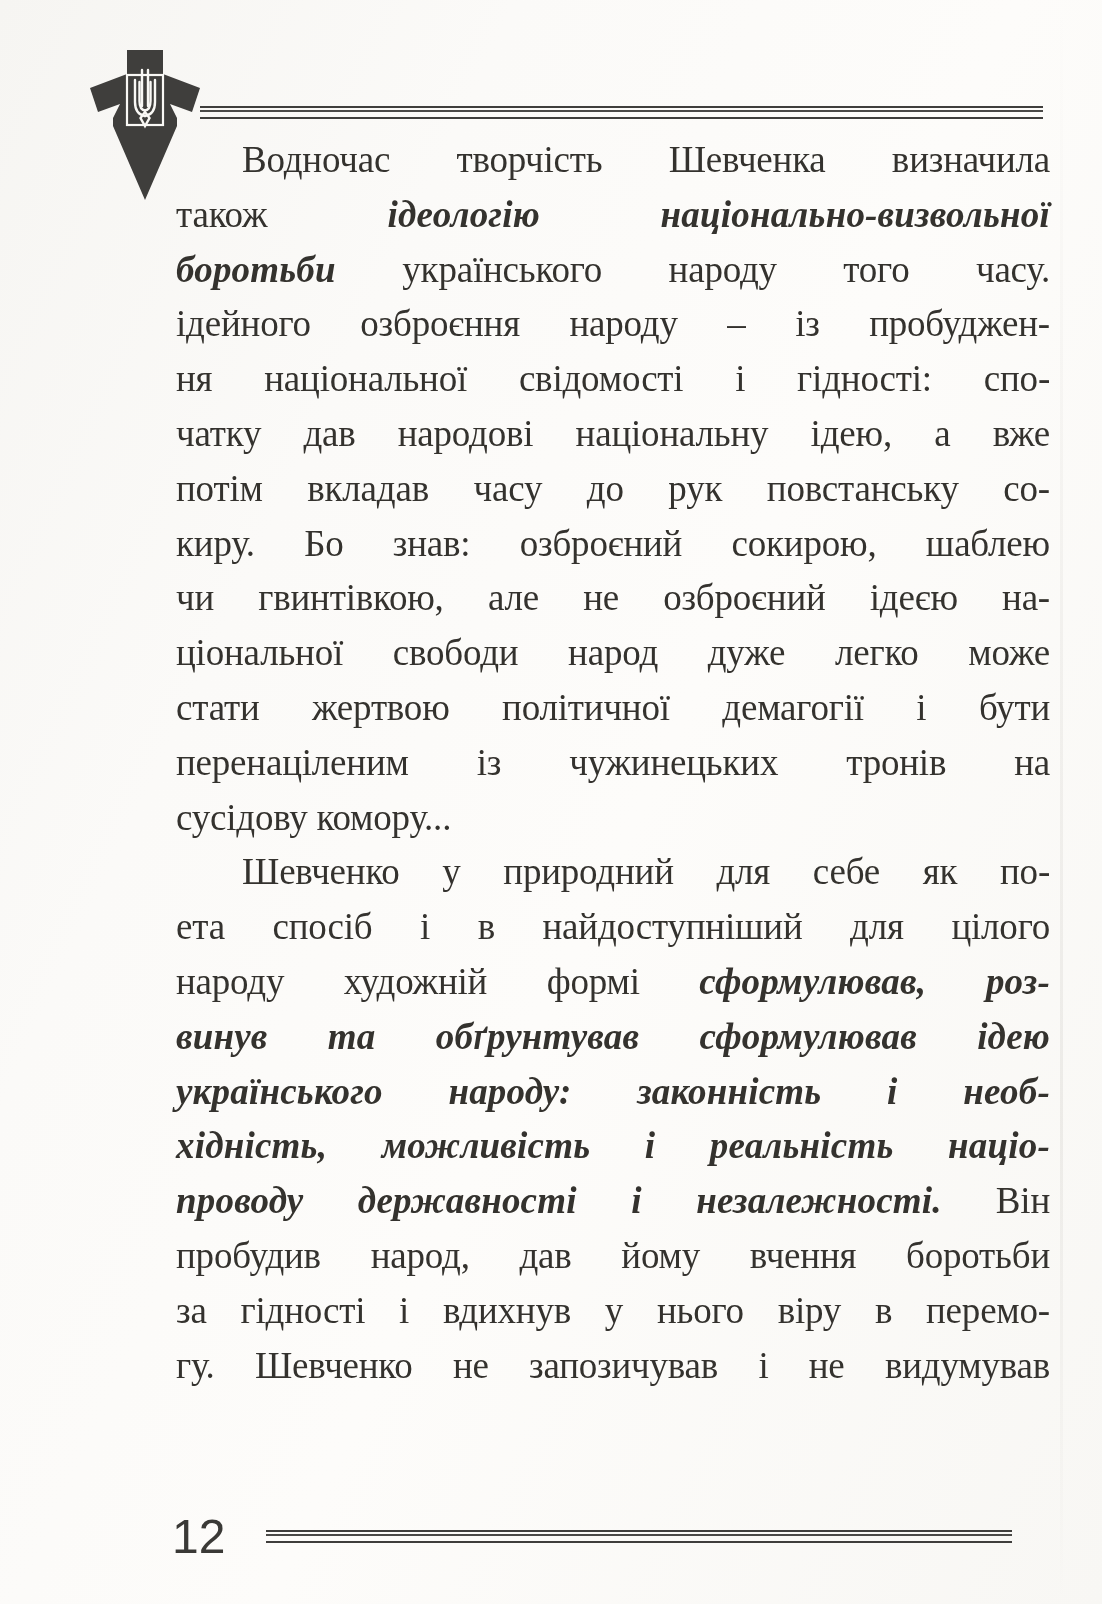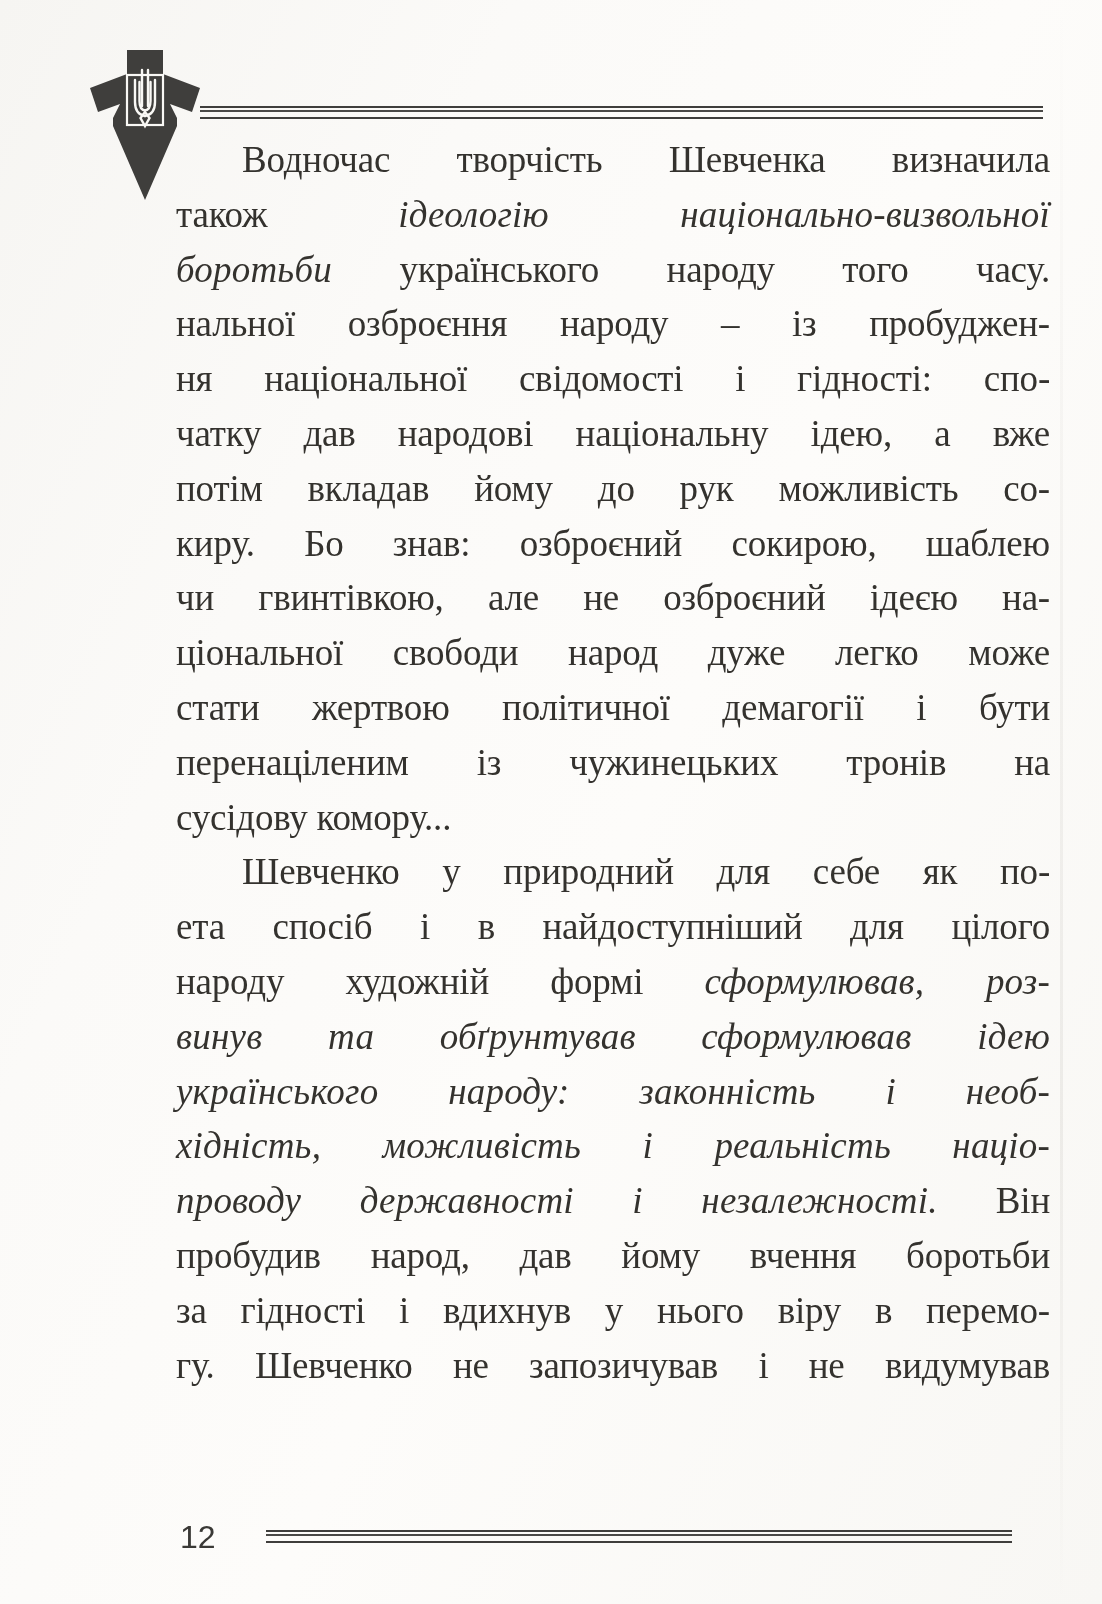--- a/index.html
+++ b/index.html
@@ -74,30 +74,30 @@
     white-space: nowrap;
   }
   .line.indent {
     padding-left: 66px;
   }
   .line.para-end {
     text-align-last: left;
   }
   .em {
     font-style: italic;
-    font-weight: 400;
+    font-weight: 700;
     letter-spacing: 0.2px;
   }
   
   .page-number {
     position: absolute;
-    left: 180px;
+    left: 172px;
     top: 1516px;
     font-family: "Liberation Sans", "DejaVu Sans", sans-serif;
-    font-size: 32px;
+    font-size: 48px;
     line-height: 42px;
     color: #3a3936;
   }
   
   .scan-streak {
     position: absolute;
     left: 1060px;
     top: 0;
     width: 3px;
     height: 1604px;
@@ -122,24 +122,24 @@
       <path d="M55,62 L50.5,68 L55,76 L59.5,68 Z"></path>
     </g>
   </svg>
 
   <div class="rule rule-top"></div>
 
   <div class="text-block">
       <div class="line indent"><span>Водночас творчість Шевченка визначила</span></div>
       <div class="line"><span>також </span><span class="em">ідеологію національно-визвольної</span></div>
       <div class="line"><span class="em">боротьби</span><span> українського народу того часу.</span></div>
-      <div class="line"><span>нальної озброєння народу – із пробуджен-</span></div>
+      <div class="line"><span>ідейного озброєння народу – із пробуджен-</span></div>
       <div class="line"><span>ня національної свідомості і гідності: спо-</span></div>
       <div class="line"><span>чатку дав народові національну ідею, а вже</span></div>
-      <div class="line"><span>потім вкладав йому до рук можливість со-</span></div>
+      <div class="line"><span>потім вкладав часу до рук повстанську со-</span></div>
       <div class="line"><span>киру. Бо знав: озброєний сокирою, шаблею</span></div>
       <div class="line"><span>чи гвинтівкою, але не озброєний ідеєю на-</span></div>
       <div class="line"><span>ціональної свободи народ дуже легко може</span></div>
       <div class="line"><span>стати жертвою політичної демагогії і бути</span></div>
       <div class="line"><span>перенаціленим із чужинецьких тронів на</span></div>
       <div class="line para-end"><span>сусідову комору...</span></div>
       <div class="line indent"><span>Шевченко у природний для себе як по-</span></div>
       <div class="line"><span>ета спосіб і в найдоступніший для цілого</span></div>
       <div class="line"><span>народу художній формі </span><span class="em">сформулював, роз-</span></div>
       <div class="line"><span class="em">винув та обґрунтував сформулював ідею</span></div>

